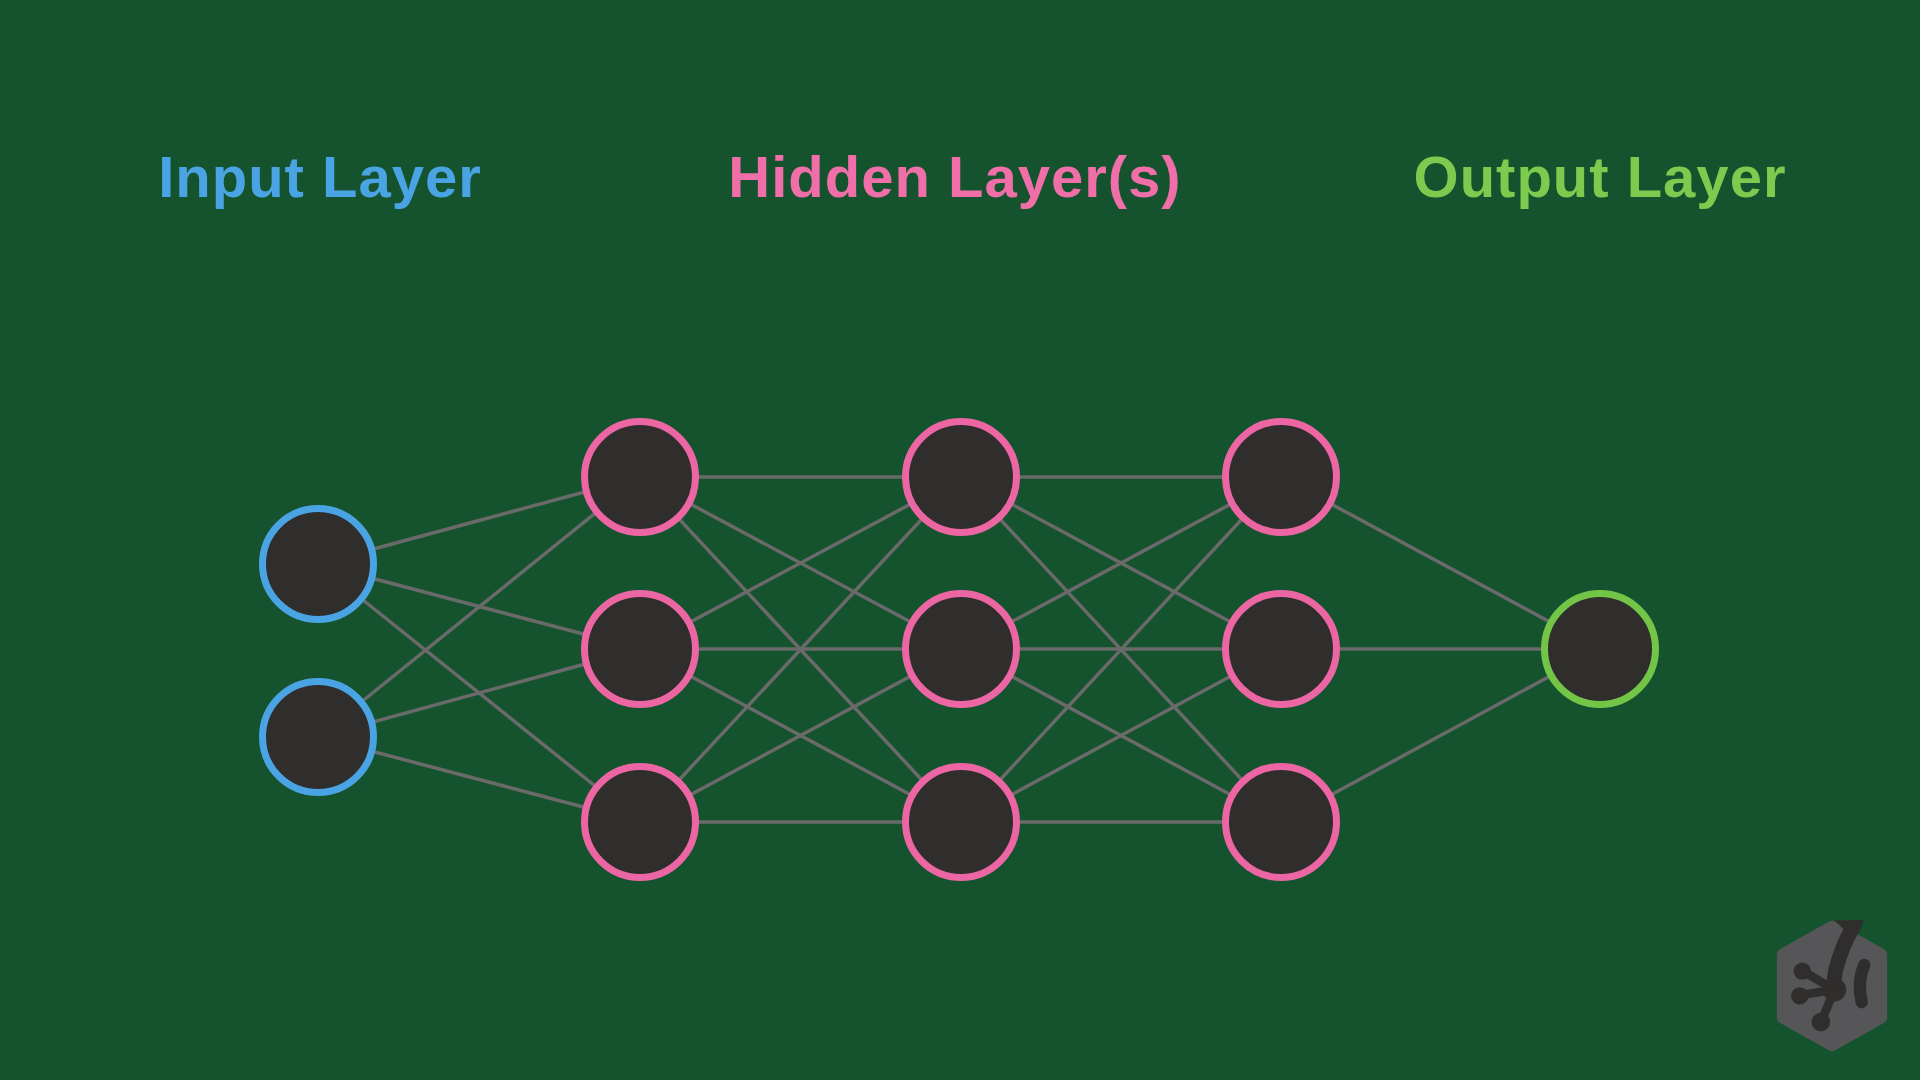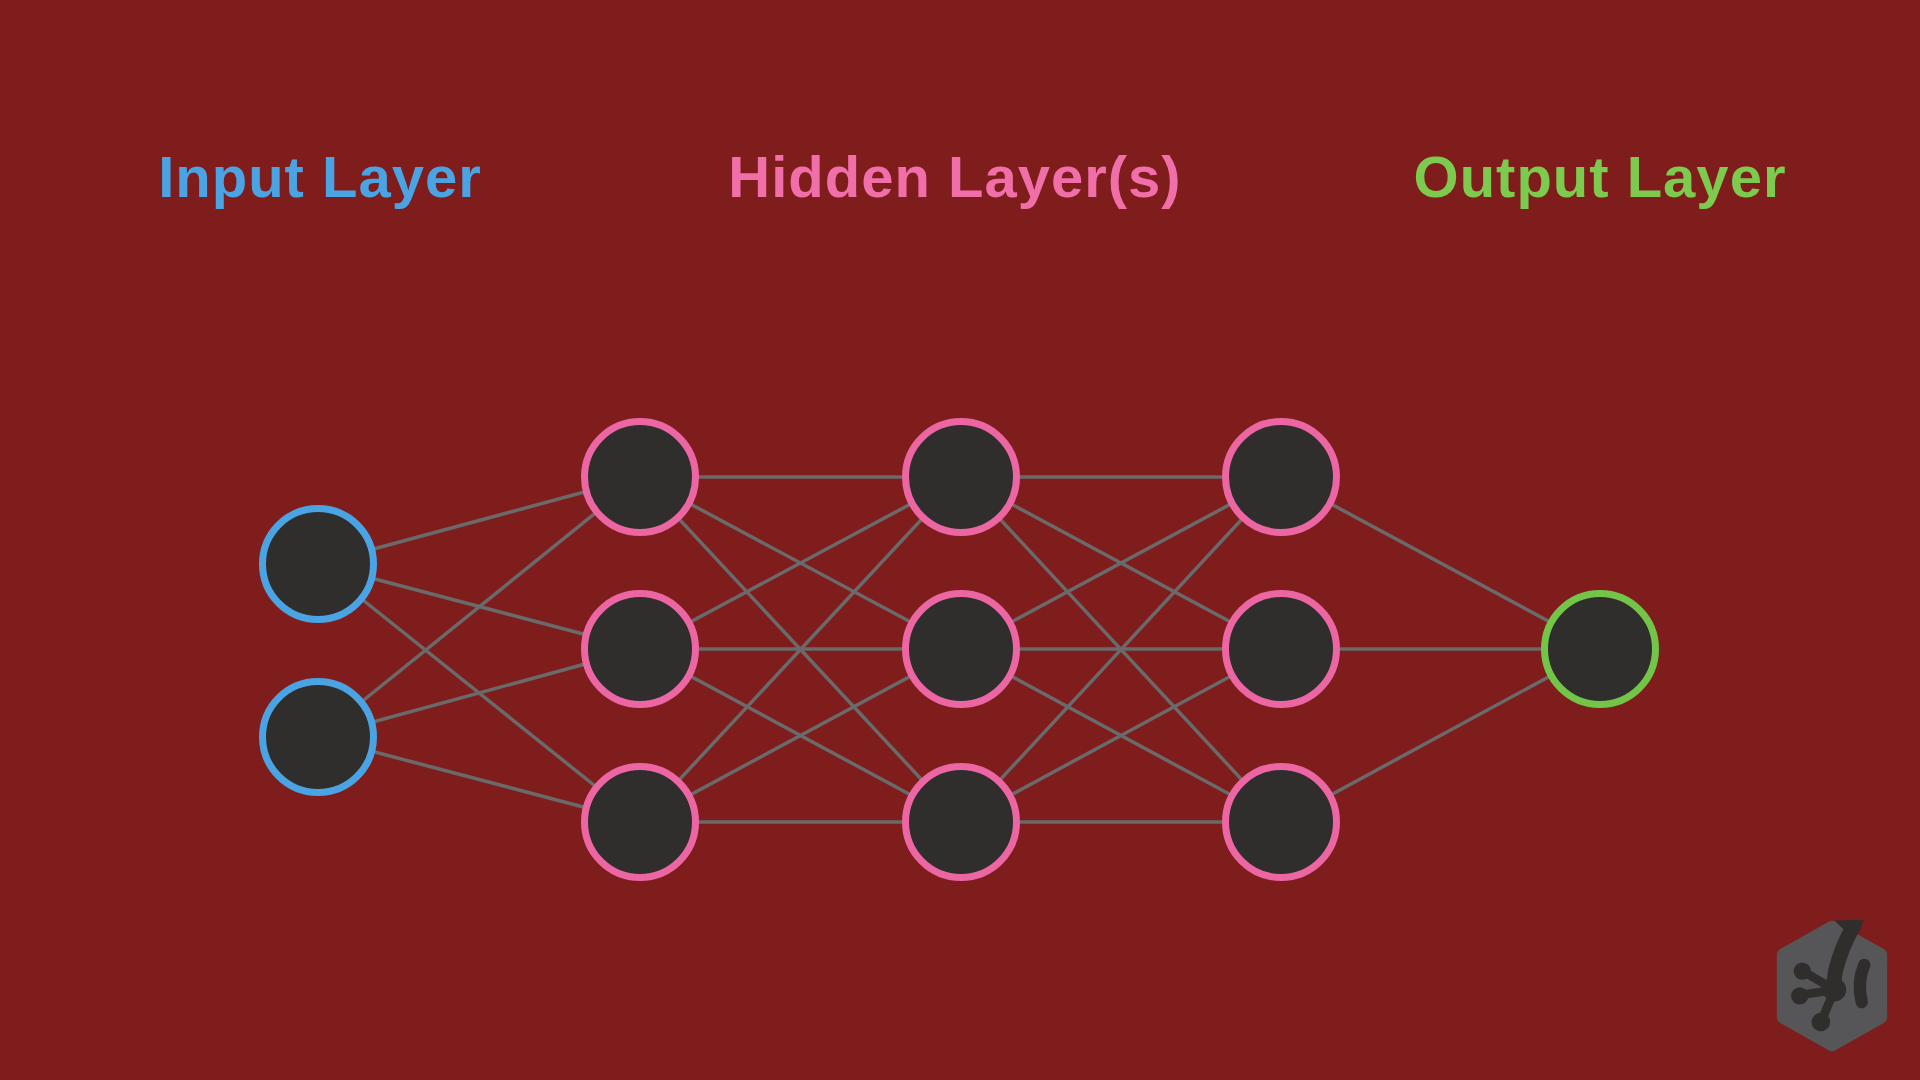--- a/index.html
+++ b/index.html
@@ -28,21 +28,21 @@
     white-space: nowrap;
     user-select: none;
   }
   .logo-svg {
     position: absolute;
   }
 </style>
 </head>
 <body style="background: rgb(48, 46, 45);">
 
-<div class="stage" style="background: #7f1d1d;">
+<div class="stage" style="background: #14532d;">
 
   <svg class="net-svg" xmlns="http://www.w3.org/2000/svg" width="1920" height="1080" viewBox="0 0 1920 1080">
       <line x1="318" y1="564" x2="640" y2="477" stroke="#6a6a6a" stroke-width="3.5"></line>
       <line x1="318" y1="564" x2="640" y2="649" stroke="#6a6a6a" stroke-width="3.5"></line>
       <line x1="318" y1="564" x2="640" y2="822" stroke="#6a6a6a" stroke-width="3.5"></line>
       <line x1="318" y1="737" x2="640" y2="477" stroke="#6a6a6a" stroke-width="3.5"></line>
       <line x1="318" y1="737" x2="640" y2="649" stroke="#6a6a6a" stroke-width="3.5"></line>
       <line x1="318" y1="737" x2="640" y2="822" stroke="#6a6a6a" stroke-width="3.5"></line>
       <line x1="640" y1="477" x2="961" y2="477" stroke="#6a6a6a" stroke-width="3.5"></line>
       <line x1="640" y1="477" x2="961" y2="649" stroke="#6a6a6a" stroke-width="3.5"></line>

